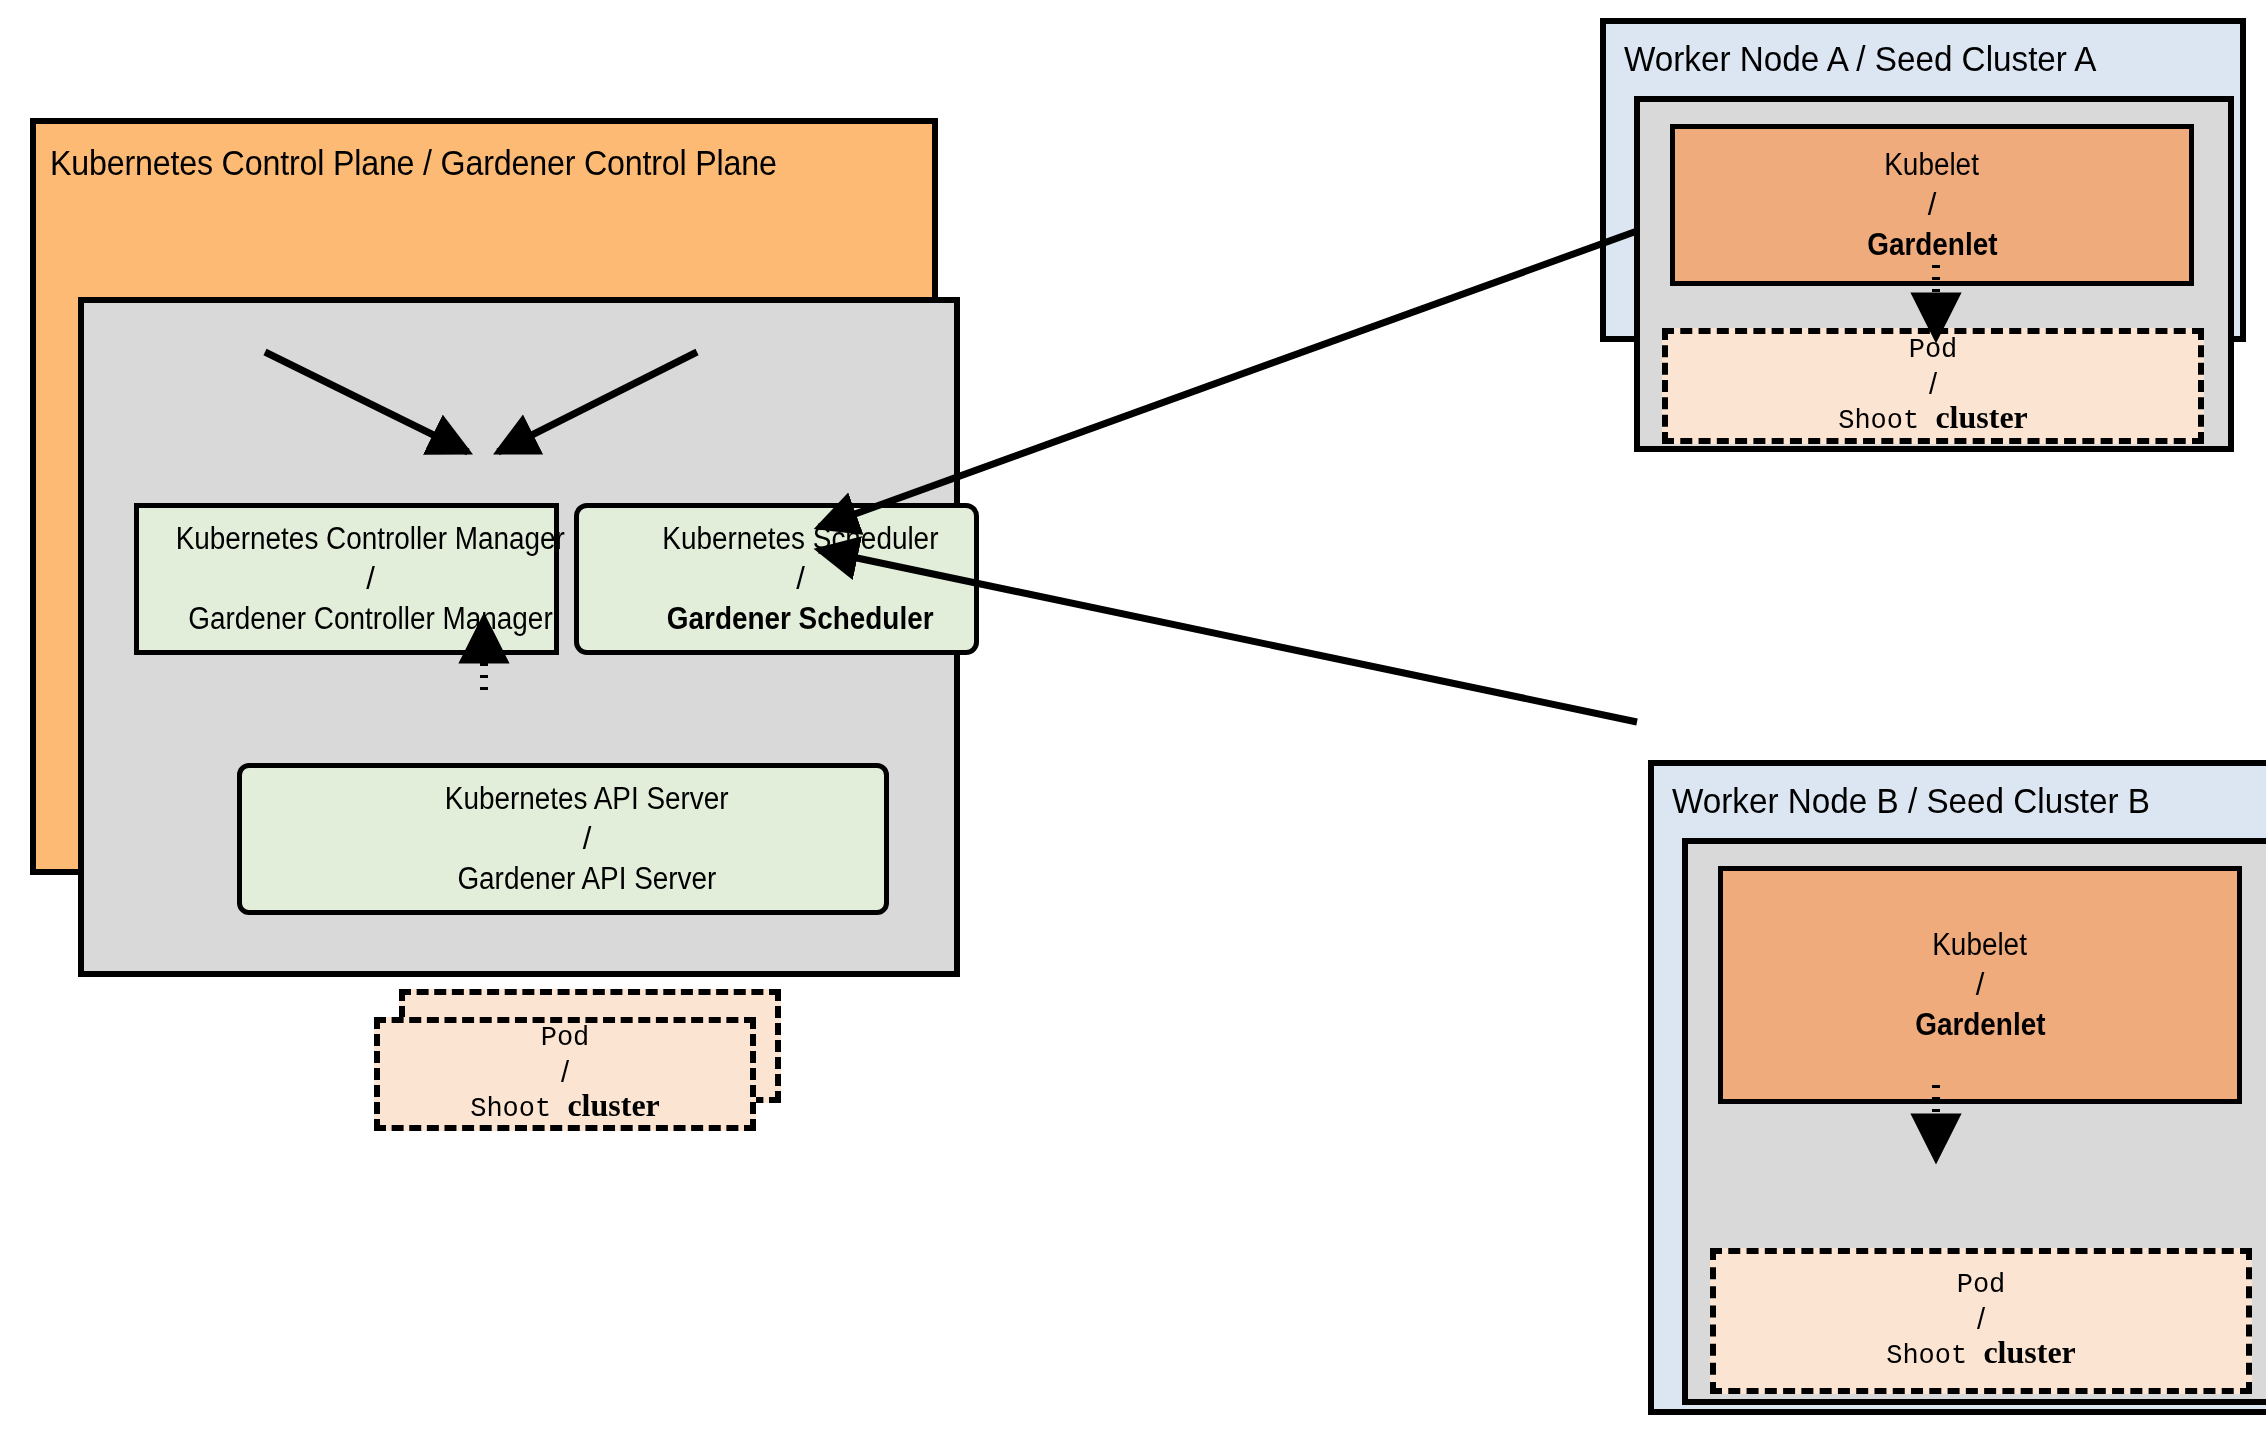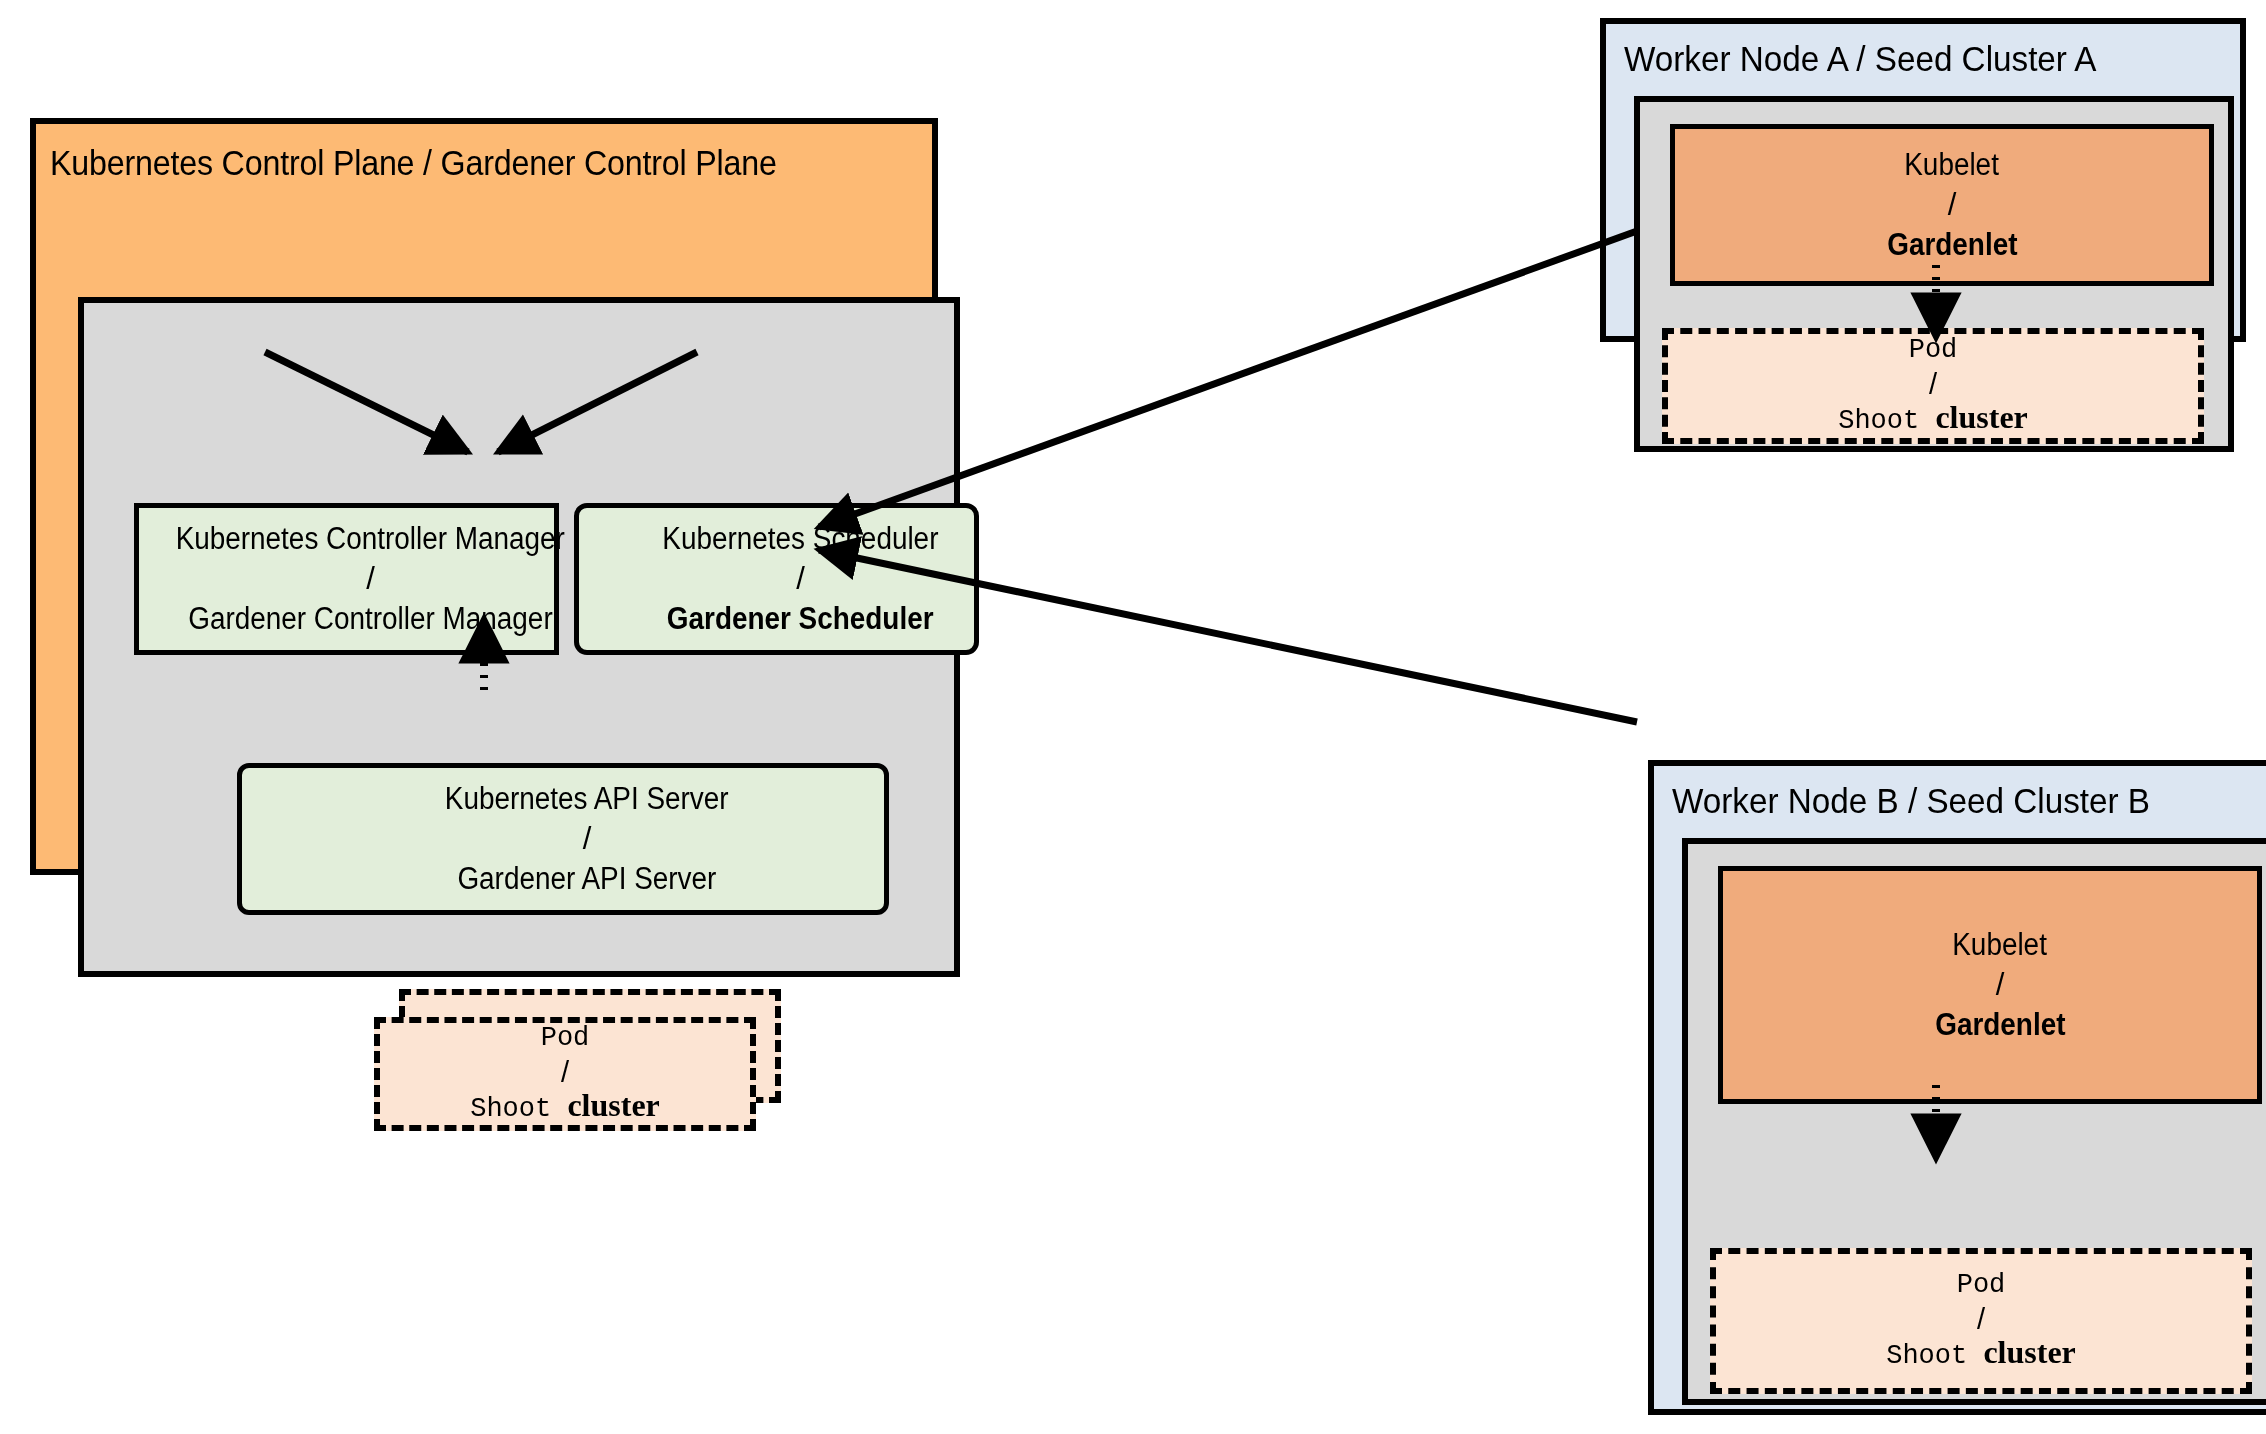--- a/index.html
+++ b/index.html
@@ -145,21 +145,20 @@
 
   .kubelet-box {
     position: absolute;
     background: #f0ab7c;
     border: 5px solid #000000;
     display: flex;
     flex-direction: column;
     align-items: center;
     justify-content: center;
     text-align: center;
-    padding-left: 20px;
   }
   #kubelet-a { left: 30px; top: 22px; width: 514px; height: 152px; }
   #kubelet-b { left: 30px; top: 22px; width: 514px; height: 228px; }
 
   .pod-node {
     position: absolute;
     background: #fce4d3;
     border: 6px dashed #000000;
     display: flex;
     flex-direction: column;

